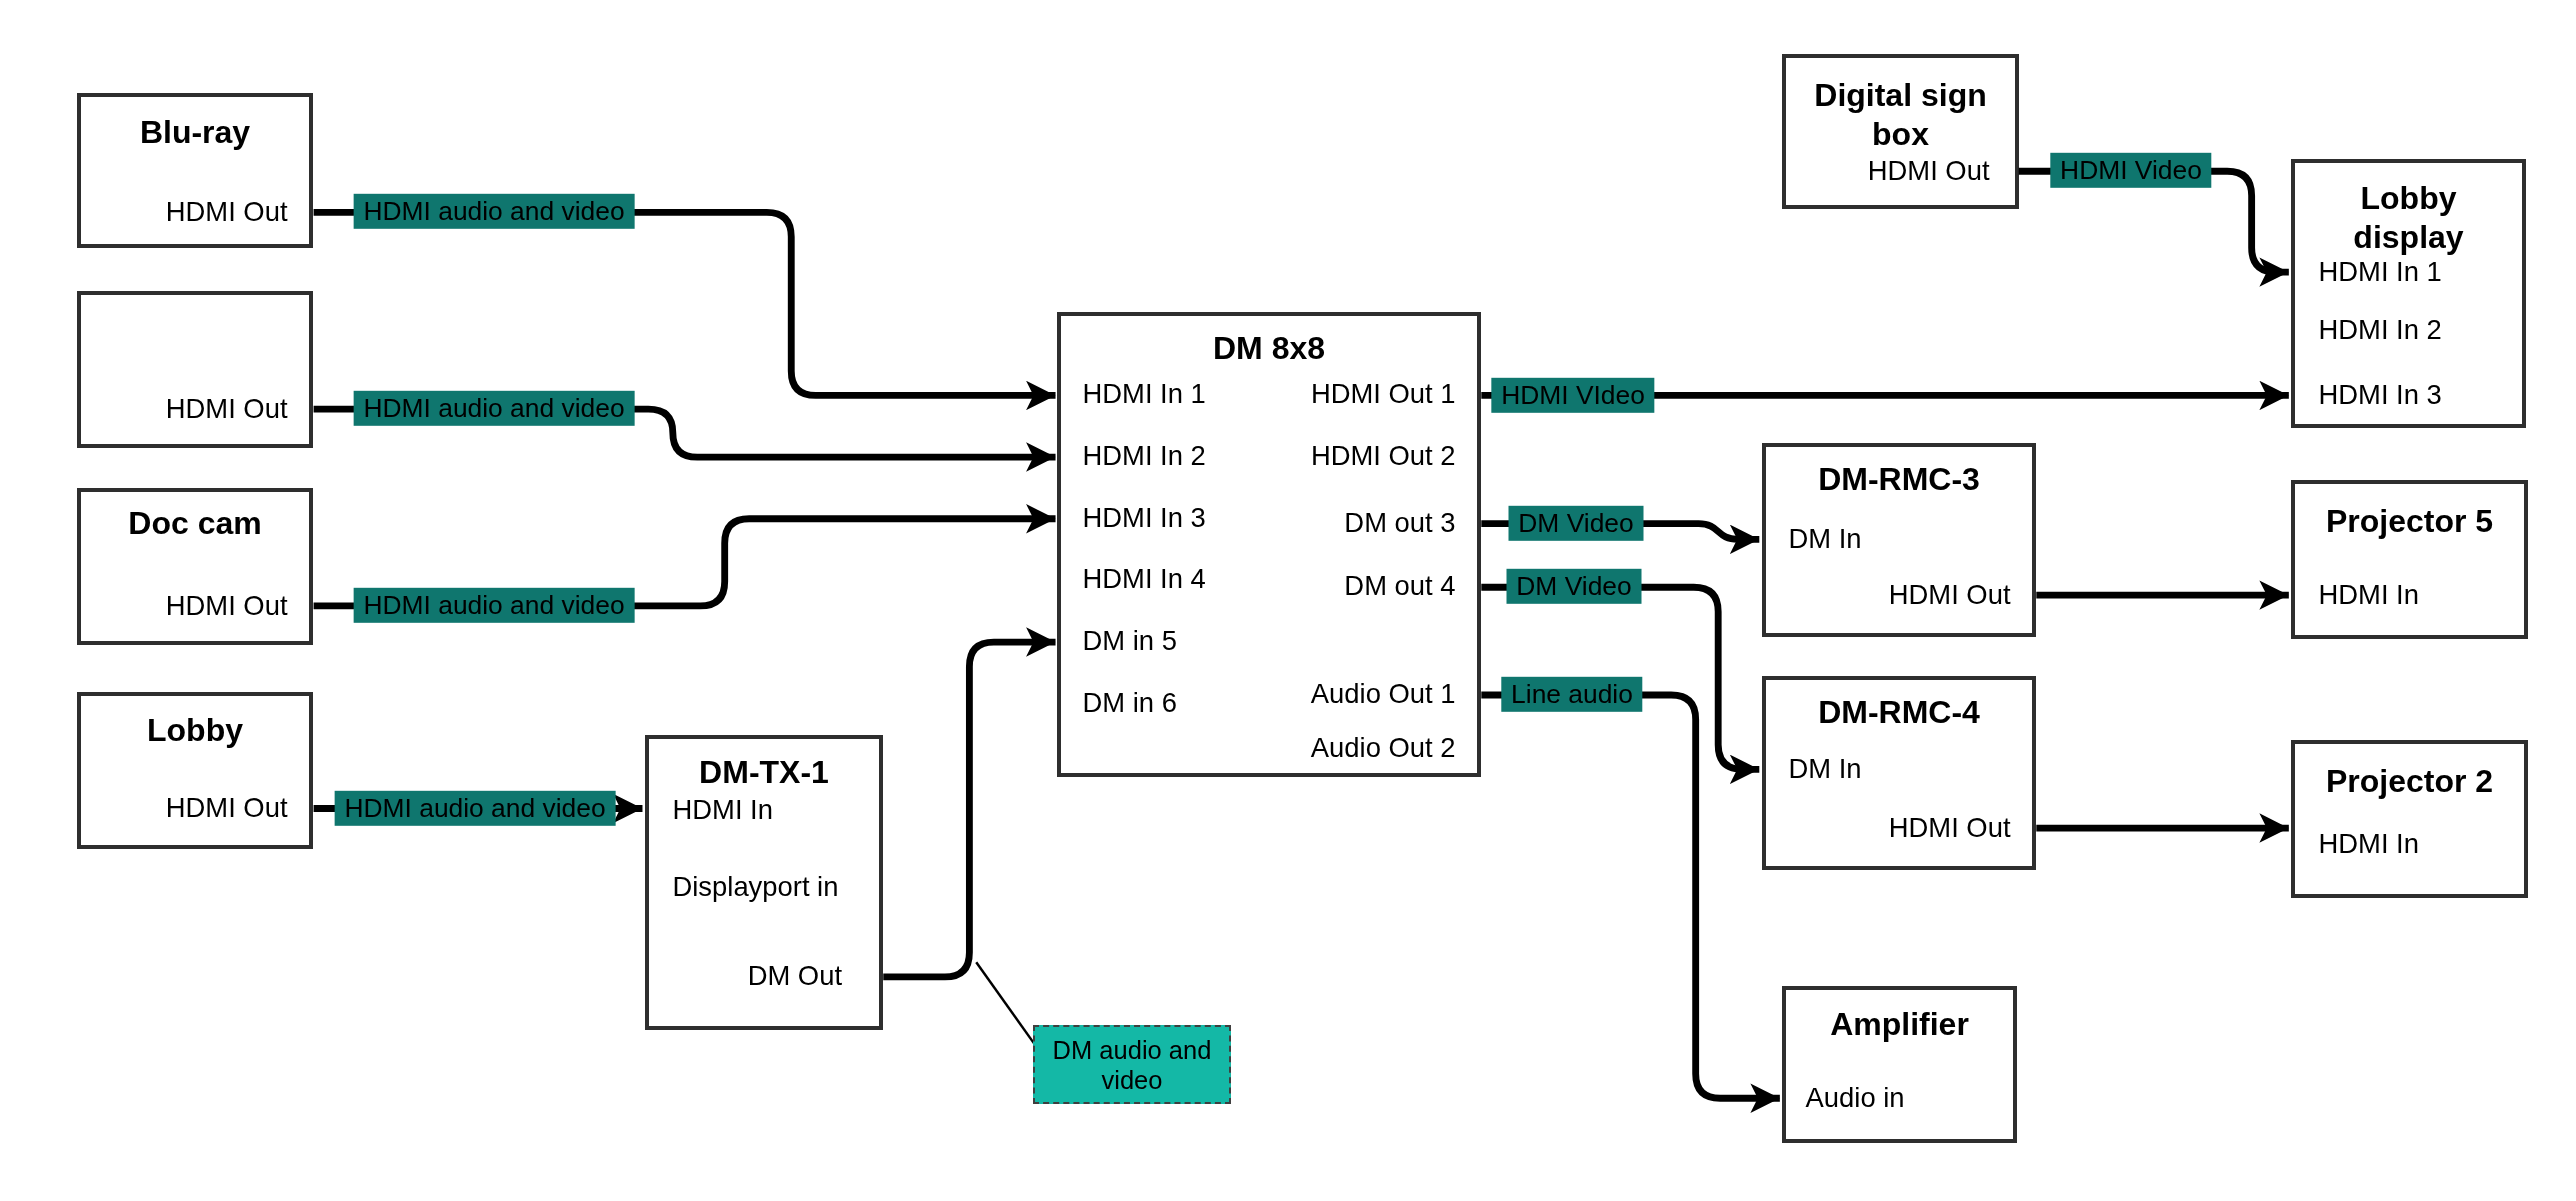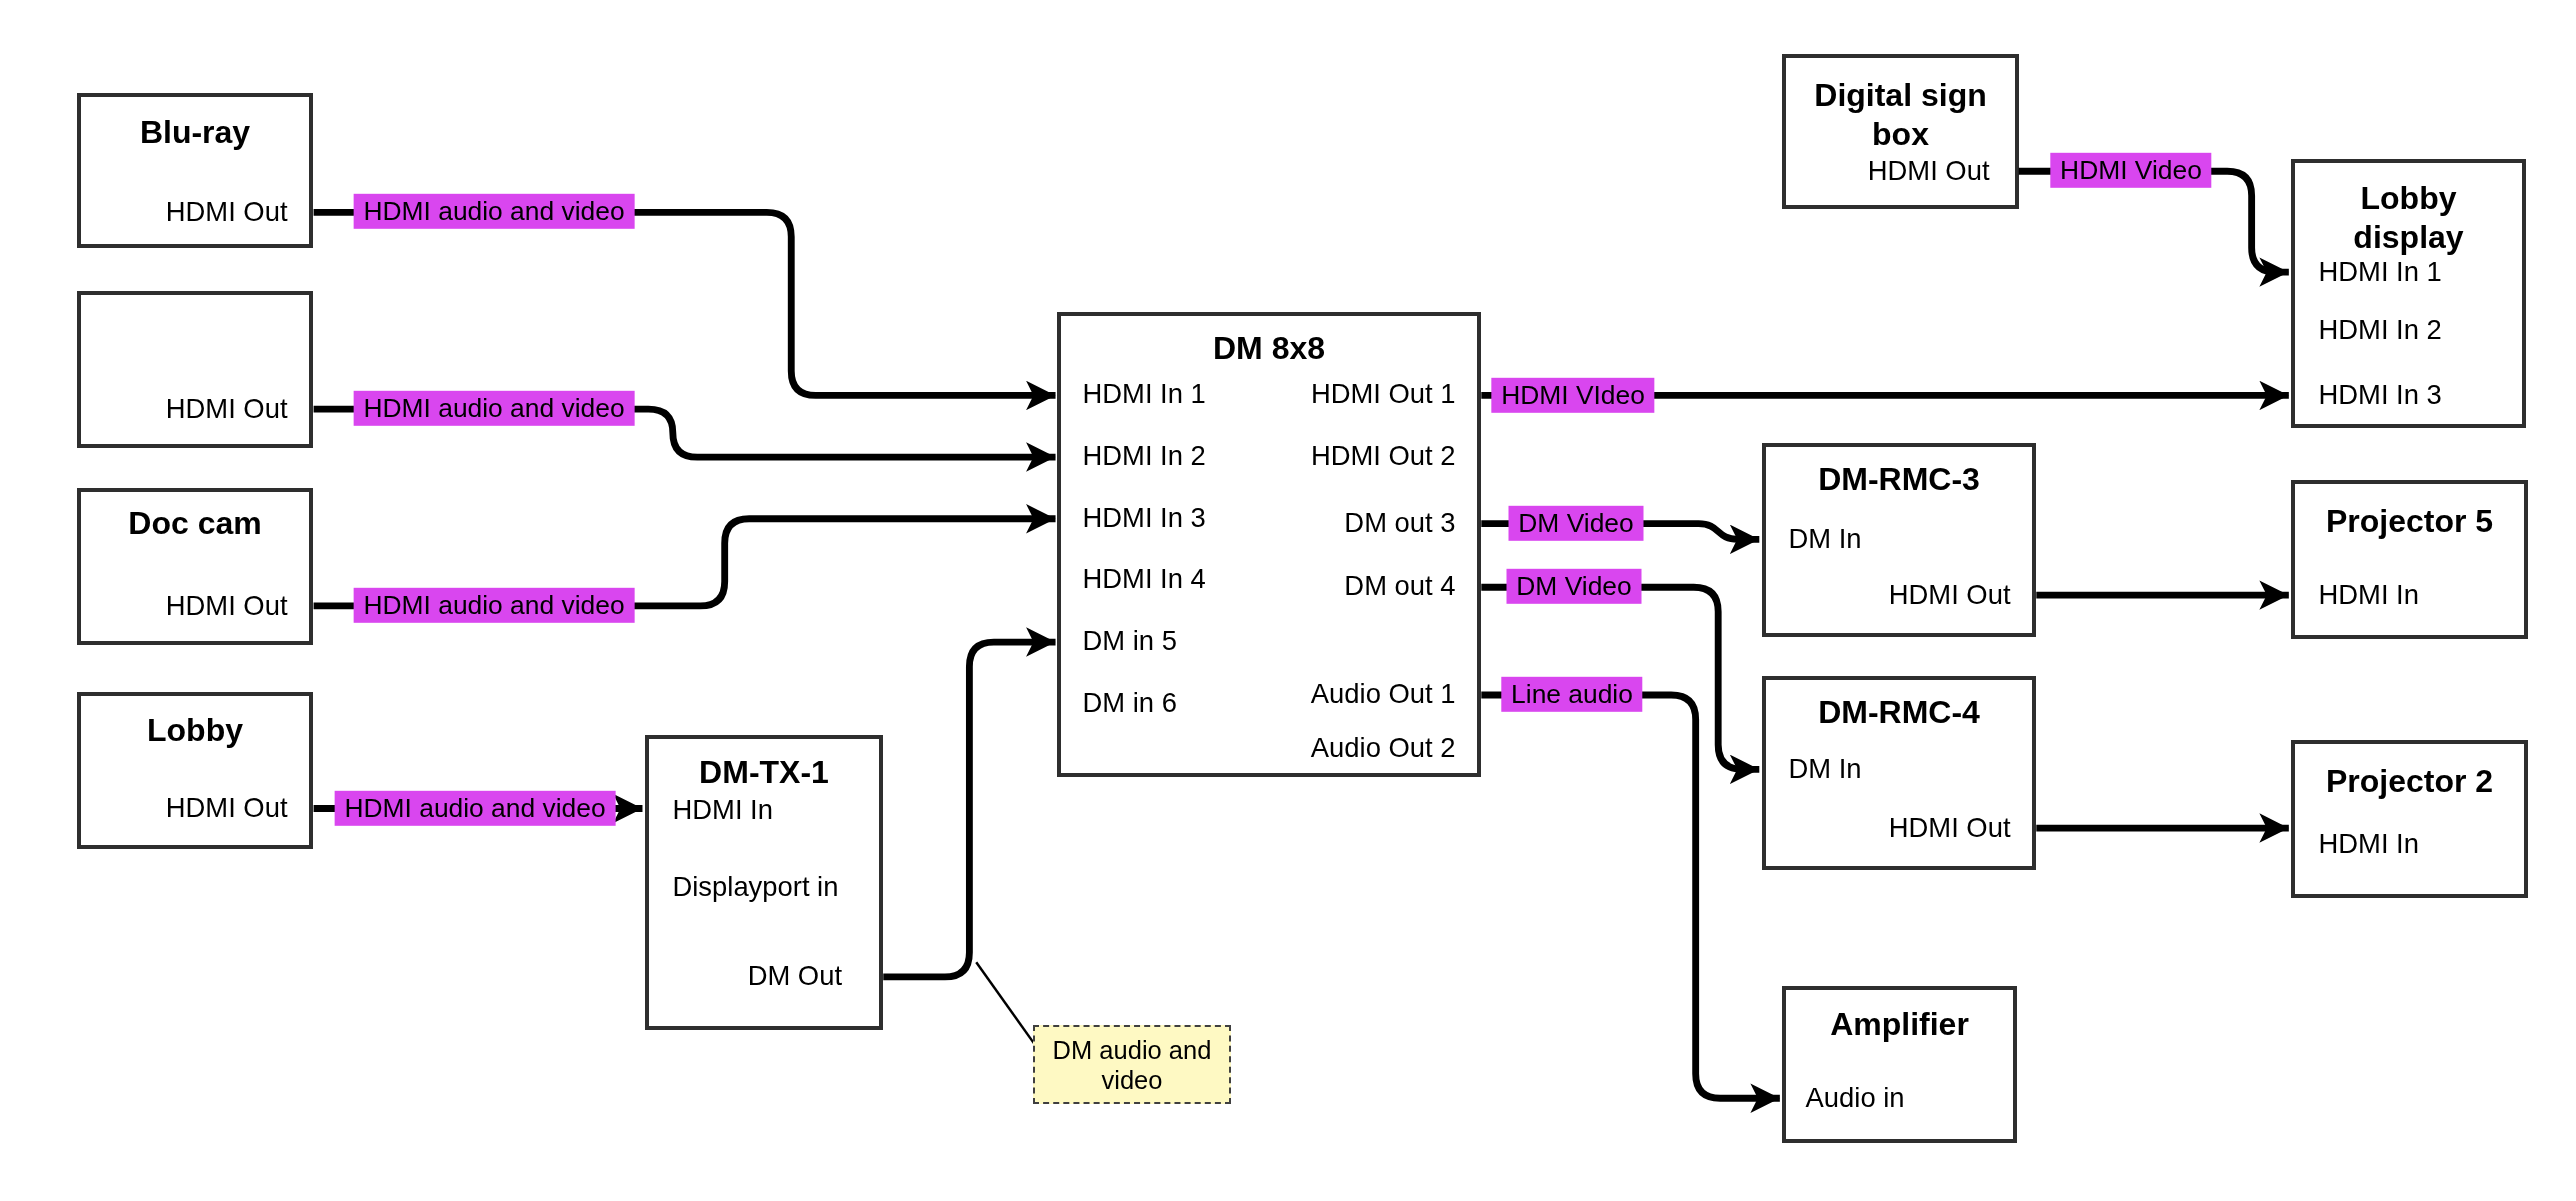--- a/index.html
+++ b/index.html
@@ -10,22 +10,22 @@
   .node-title{position:absolute;left:0;right:0;text-align:center;
               font-weight:bold;font-size:32px;line-height:39px;white-space:pre;}
   .port{position:absolute;font-size:27.4px;line-height:27.4px;white-space:pre;
         transform:translateY(-52%);}
   .port.left{text-align:left;}
   .port.right{text-align:right;}
   #wires{position:absolute;left:0;top:0;z-index:2;}
   .wire{stroke:#000;stroke-width:7;fill:none;}
   .leader{stroke:#000;stroke-width:2.5;fill:none;}
   .wire-label{position:absolute;z-index:3;transform:translate(-50%,-52%);
-              background:#d946ef;padding:2px 9.8px;font-size:26.4px;white-space:pre;text-align:center;}
-  .note{position:absolute;z-index:3;border:2px dashed #3f3f3f;background:#fef9c3;
+              background:#0f766e;padding:2px 9.8px;font-size:26.4px;white-space:pre;text-align:center;}
+  .note{position:absolute;z-index:3;border:2px dashed #3f3f3f;background:#14b8a6;
         box-sizing:border-box;display:flex;flex-direction:column;align-items:center;
         justify-content:center;font-size:25.5px;line-height:30px;text-align:center;white-space:pre;}
 </style>
 </head>
 <body>
 
 <div id="canvas">
   <svg id="wires" width="2576" height="1201" viewBox="0 0 2631 1227">
     <defs>
       <marker id="arrow" viewBox="0 0 12 12" refX="12" refY="6" markerWidth="4.3" markerHeight="4.3" orient="auto" markerUnits="strokeWidth">

